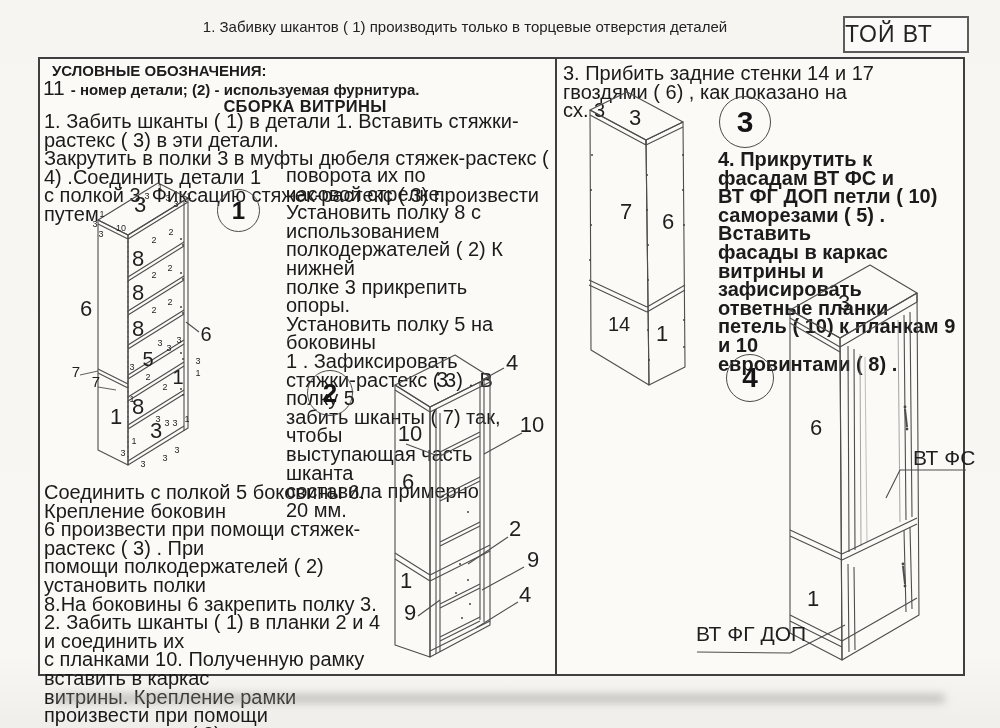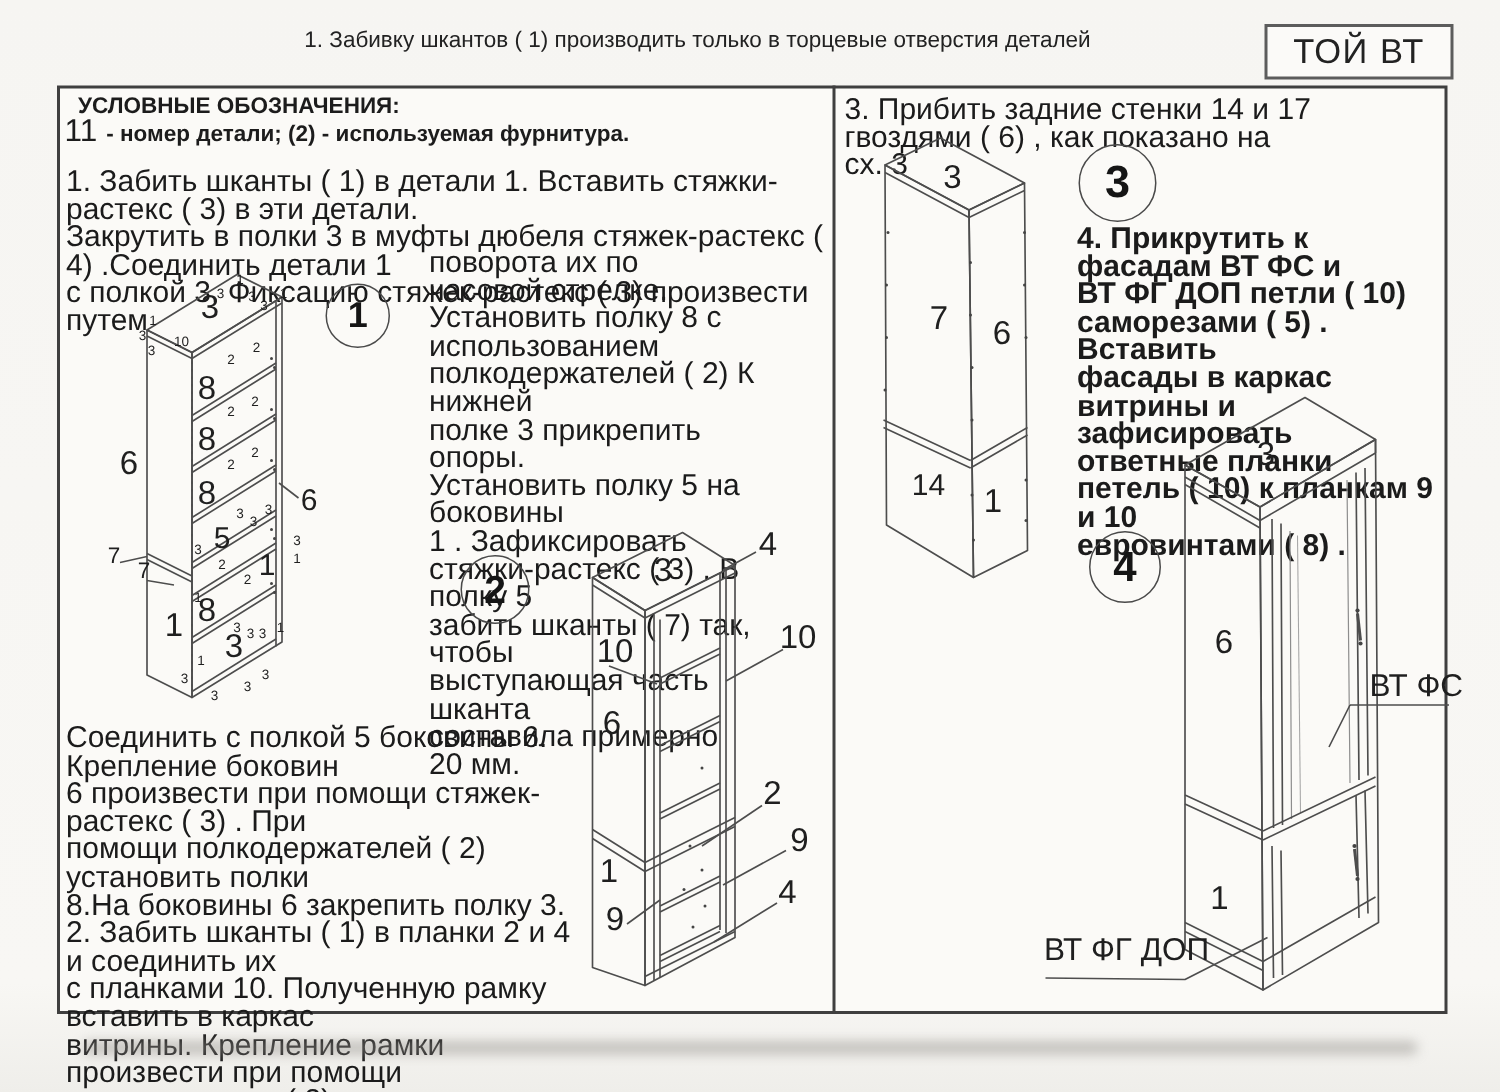--- a/index.html
+++ b/index.html
@@ -14,21 +14,21 @@
     position:relative; width:1000px; height:728px; overflow:hidden;
     background:linear-gradient(180deg,#f6f5f2 0%, #f8f7f4 90%, #efeeea 100%);
   }
   .top-note {
     position:absolute; left:155px; top:18px; width:620px;
     font-size:15px; text-align:center; color:#222;
   }
   .brand-box {
     position:absolute; left:843px; top:16px; width:122px; height:33px;
     border:2px solid #5c5c5c; background:#fbfaf8;
-    display:flex; align-items:center; justify-content:center;
+    display:flex; align-items:center; 
   }
   .brand-box span { font-size:23px; letter-spacing:1px; color:#222; }
   .sheet-border {
     position:absolute; left:38px; top:57px; width:927px; height:619px;
     border:2px solid #3f3f3f; background:#fbfaf7; box-sizing:border-box;
   }
   .divider {
     position:absolute; left:555px; top:57px; width:2px; height:619px;
     background:#3f3f3f;
   }
@@ -71,20 +71,21 @@
   </div>
 
   <div class="sheet-border"></div>
   <div class="divider"></div>
 
   <div class="legend-title">УСЛОВНЫЕ ОБОЗНАЧЕНИЯ:</div>
   <div class="legend-line">
     <span class="legend-symbol">11</span>
     <span class="legend-text">- номер детали;  (2) - используемая фурнитура.</span>
   </div>
+  <div class="assembly-title">СБОРКА ВИТРИНЫ</div>
 
   <div class="para" style="left:44px; top:112px; width:508px;">1. Забить шканты  ( 1)   в детали 1. Вставить стяжки-растекс  ( 3)   в эти детали.
 Закрутить в полки 3 в муфты дюбеля стяжек-растекс  ( 4)  .Соединить детали 1
 с полкой 3. Фиксацию стяжек-растекс  ( 3)   произвести путем</div>
   <div class="para" style="left:286px; top:166px; width:220px;">поворота их по часовой стрелке.
 Установить полку 8 с
 использованием
 полкодержателей  ( 2)   К нижней
 полке 3 прикрепить опоры.
 Установить полку 5 на боковины

